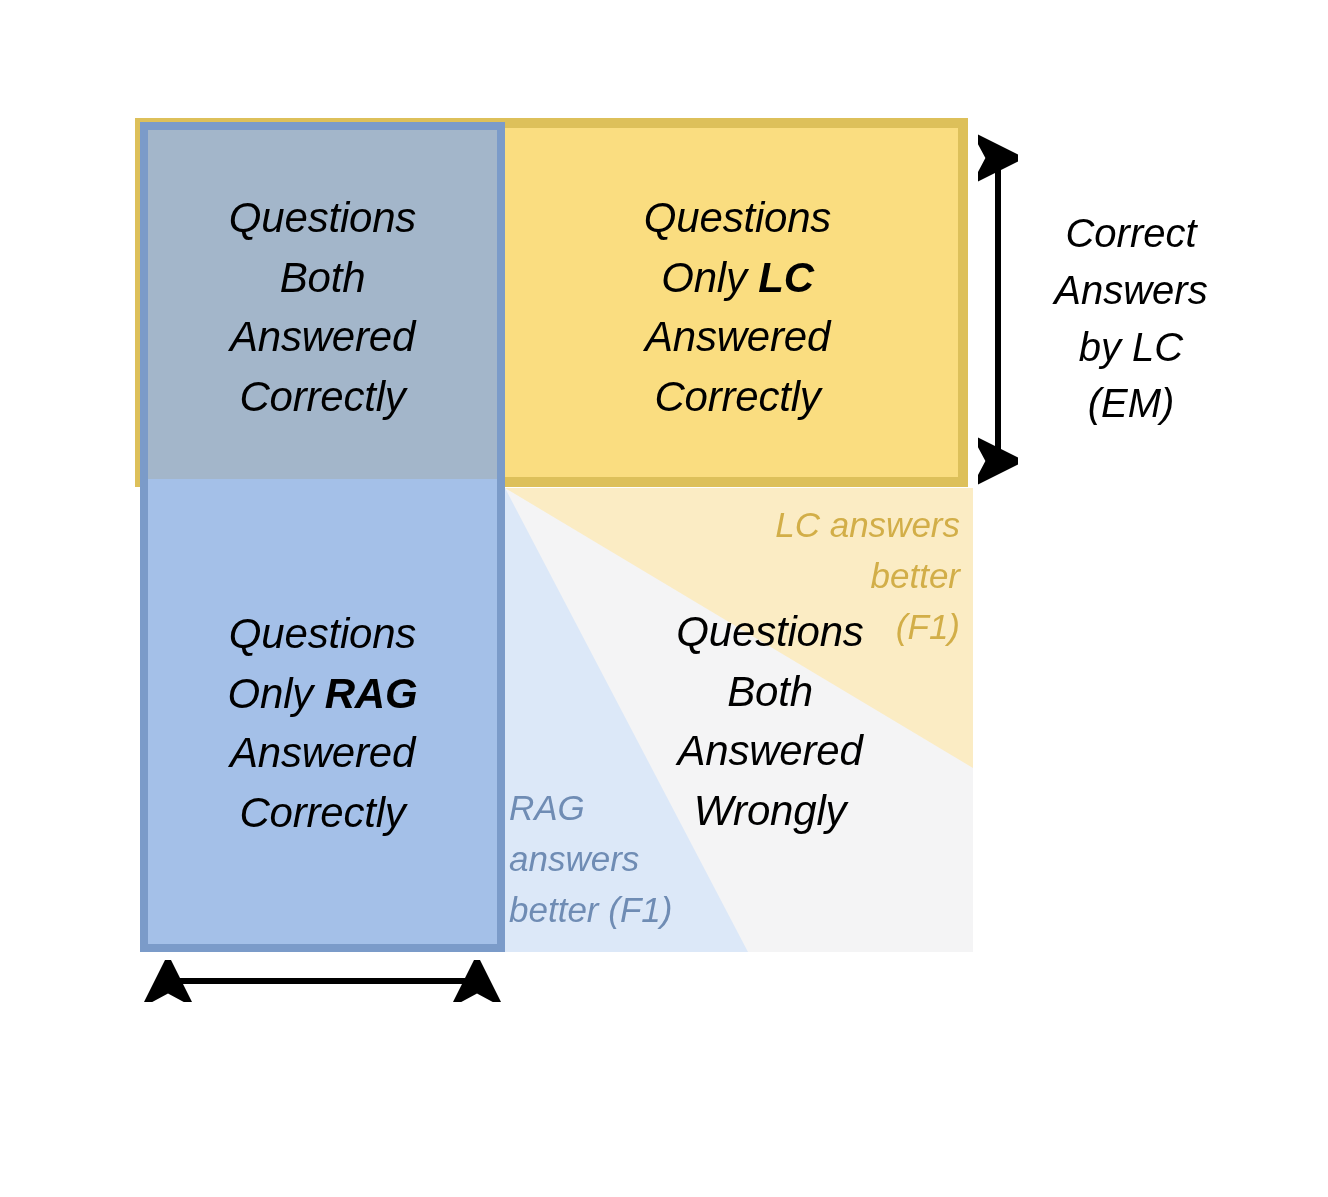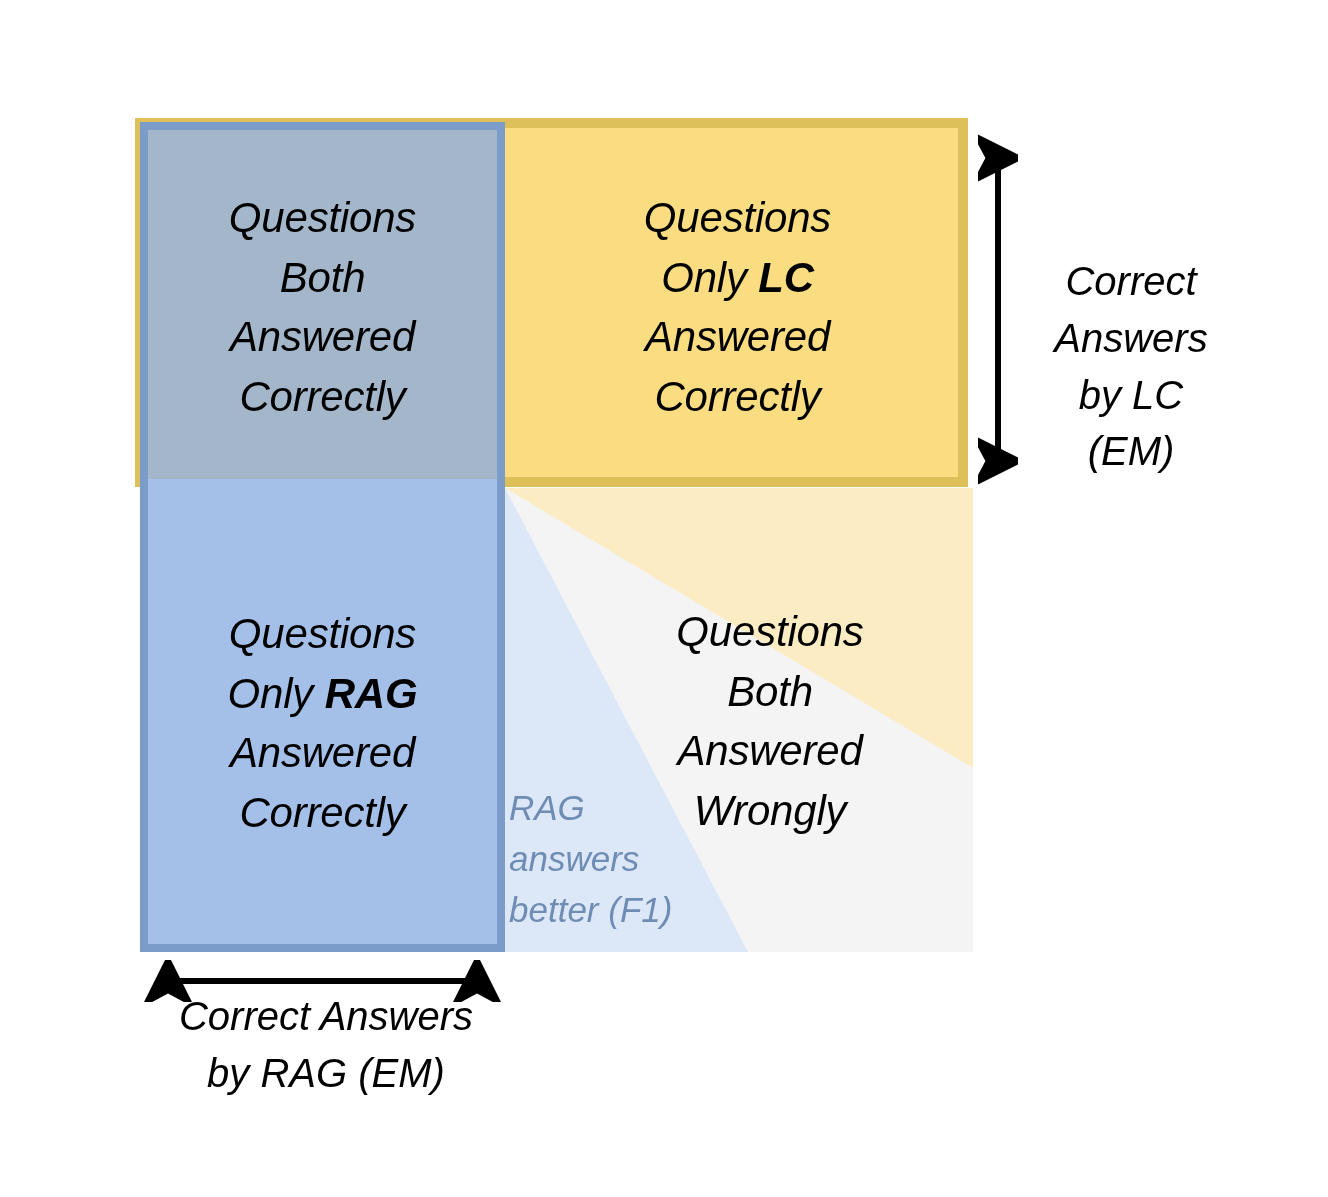--- a/index.html
+++ b/index.html
@@ -125,21 +125,20 @@
   #axis-y-label {
     position: absolute;
     left: 1016px;
     top: 205px;
     width: 230px;
     text-align: center;
     font-size: 40px;
     line-height: 1.42;
     color: #000;
     white-space: pre-line;
-    margin-top: 48px;
   }
 
   #axis-x {
     position: absolute;
     left: 140px;
     top: 960px;
     width: 365px;
     height: 42px;
   }
   #axis-x-label {
@@ -185,20 +184,23 @@
   <div class="qtext" id="label-rag-only"><span>Questions
 Only </span><b>RAG</b><span>
 Answered
 Correctly</span></div>
 
   <div class="qtext" id="label-both-wrong">Questions
 Both
 Answered
 Wrongly</div>
 
+  <div class="corner-note" id="note-lc-better">LC answers
+better
+(F1)</div>
 
   <div class="corner-note" id="note-rag-better">RAG
 answers
 better (F1)</div>
 
   <svg id="axis-y" viewBox="0 0 40 355">
     <defs>
       <marker id="ahU" markerWidth="9" markerHeight="9" refX="4.5" refY="4.5" orient="auto" markerUnits="strokeWidth">
         <path d="M4.5,0 L9,9 L4.5,6.6 L0,9 z" fill="#000"></path>
       </marker>
@@ -219,16 +221,14 @@
       <marker id="ahL" markerWidth="9" markerHeight="9" refX="4.5" refY="4.5" orient="auto" markerUnits="strokeWidth">
         <path d="M4.5,0 L9,9 L4.5,6.6 L0,9 z" fill="#000"></path>
       </marker>
       <marker id="ahR" markerWidth="9" markerHeight="9" refX="4.5" refY="4.5" orient="auto" markerUnits="strokeWidth">
         <path d="M4.5,0 L9,9 L4.5,6.6 L0,9 z" fill="#000"></path>
       </marker>
     </defs>
     <line x1="28" y1="21" x2="337" y2="21" stroke="#000" stroke-width="6" marker-start="url(#ahL)" marker-end="url(#ahR)"></line>
   </svg>
 
-  <div id="axis-x-label">Correct Answers
-by RAG (EM)</div>
 
 </div>
 
 </body></html>

